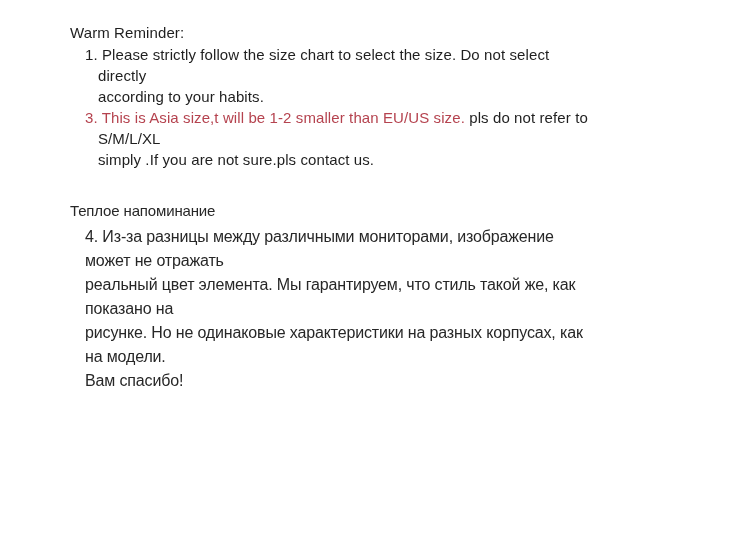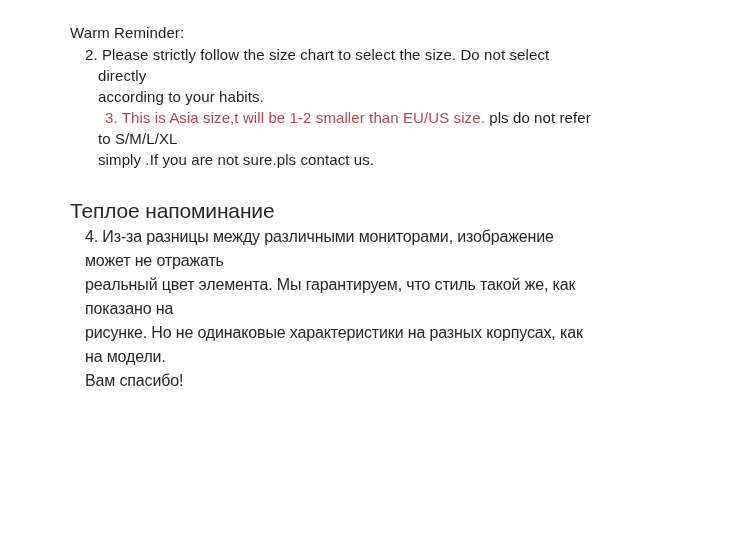--- a/index.html
+++ b/index.html
@@ -35,35 +35,34 @@
   .en-list {
     max-width: 615px;
   }
   .en-item {
     padding-left: 28px;
     text-indent: -13px;
     white-space: pre-line;
   }
   .red-en {
     color: var(--red-en, #b5434f);
-    margin-left: 20px;
   }
   
   .ru-section {
     margin-top: 29px;
     font-family: "Liberation Sans", sans-serif;
     font-size: 16px;
     line-height: 24px;
     letter-spacing: -0.15px;
     color: #272727;
   }
   .ru-heading {
     margin: 0 0 2px 0;
     font-weight: normal;
-    font-size: 21px;
+    font-size: 15px;
   }
   .ru-list {
     max-width: 625px;
   }
   .ru-item {
     padding-left: 15px;
     white-space: pre-line;
     margin-bottom: 7px;
   }
   .red-ru {
@@ -71,21 +70,21 @@
   }
 </style>
 </head>
 <body>
 
 <div class="page">
 
   <div class="en-section">
     <p class="en-heading">Warm Reminder:</p>
     <div class="en-list">
-      <div class="en-item">2. Please strictly follow the size chart to select the size. Do not select directly
+      <div class="en-item">1. Please strictly follow the size chart to select the size. Do not select directly
 according to your habits.</div>
       <div class="en-item"><span class="red-en">3. This is Asia size,t will be 1-2 smaller than EU/US size.</span><span> pls do not refer to S/M/L/XL
 simply .If you are not sure.pls contact us.</span></div>
     </div>
   </div>
 
   <div class="ru-section">
     <p class="ru-heading">Теплое напоминание</p>
     <div class="ru-list">
       <div class="ru-item">4. Из-за разницы между различными мониторами, изображение может не отражать

